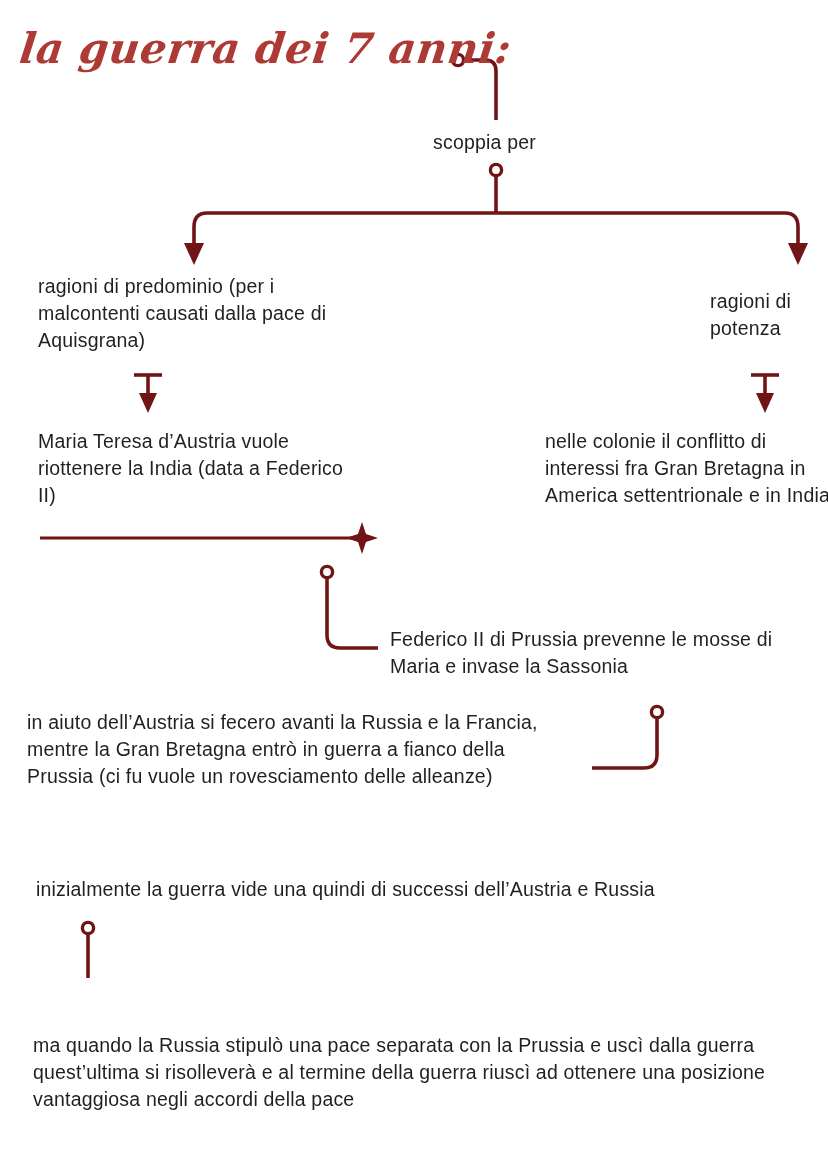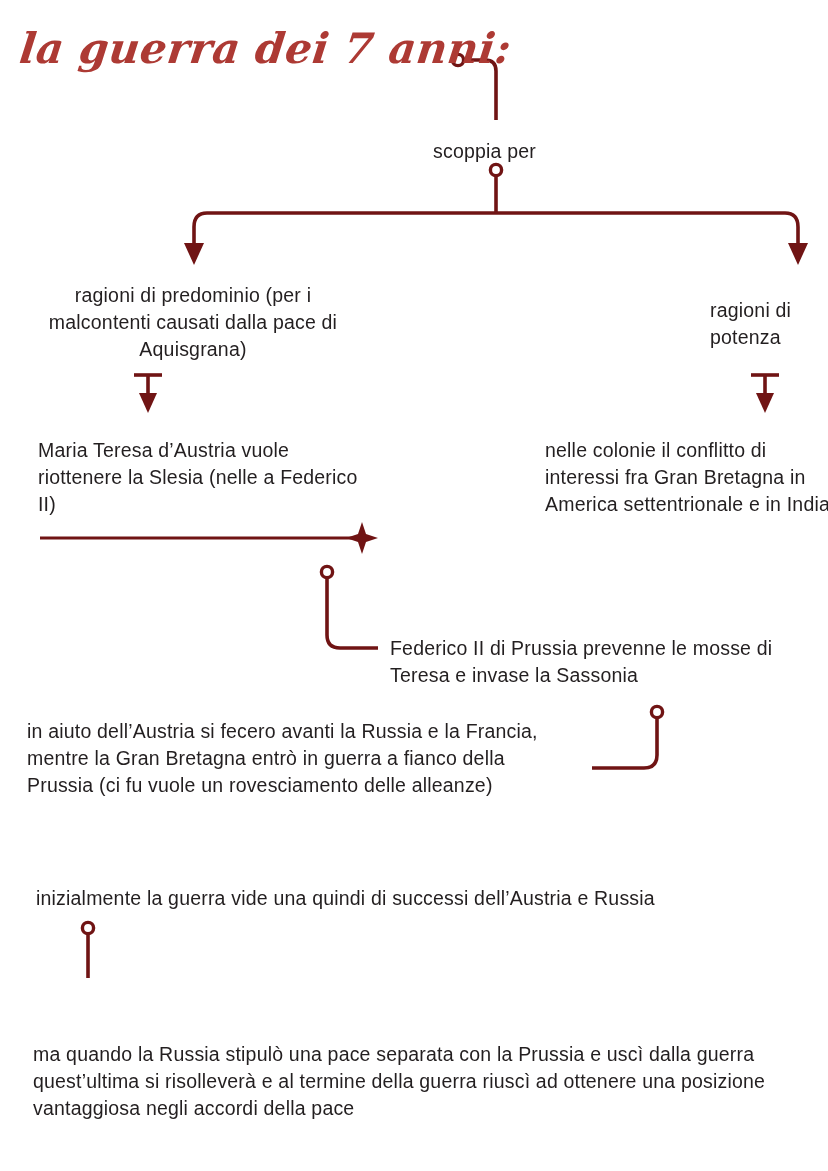--- a/index.html
+++ b/index.html
@@ -29,21 +29,20 @@
     height: 1171px;
     pointer-events: none;
   }
   .txt {
     position: absolute;
     font-size: 19.5px;
     line-height: 27px;
     color: #231f20;
     letter-spacing: 0.01em;
     white-space: pre-line;
-    margin-top: 9px;
   }
   #title {
     position: absolute;
     left: 20px;
     top: 22px;
     font-family: "DejaVu Serif", "Liberation Serif", serif;
     font-style: italic;
     font-weight: 700;
     font-size: 42px;
     line-height: 54px;
@@ -53,21 +52,20 @@
   }
   #node-scoppia {
     left: 433px;
     top: 129px;
     font-size: 19.5px;
   }
   #node-left-1 {
     left: 38px;
     top: 273px;
     width: 310px;
-    text-align: center;
   }
   #node-right-1 {
     left: 710px;
     top: 288px;
     width: 120px;
   }
   #node-left-2 {
     left: 38px;
     top: 428px;
     width: 320px;
@@ -159,20 +157,20 @@
       <circle class="ring" cx="88" cy="928" r="5.6"></circle>
       <path class="ln" d="M 88 934 L 88 978"></path>
     </g>
   </svg>
 
   <div id="title">la guerra dei 7 anni:</div>
 
   <div class="txt" id="node-scoppia">scoppia per</div>
   <div class="txt" id="node-left-1">ragioni di predominio (per i malcontenti causati dalla pace di Aquisgrana)</div>
   <div class="txt" id="node-right-1">ragioni di potenza</div>
-  <div class="txt" id="node-left-2">Maria Teresa d’Austria vuole riottenere la Slesia (nelle a Federico II)</div>
+  <div class="txt" id="node-left-2">Maria Teresa d’Austria vuole riottenere la India (data a Federico II)</div>
   <div class="txt" id="node-right-2">nelle colonie il conflitto di interessi fra Gran Bretagna in America settentrionale e in India</div>
-  <div class="txt" id="node-federico">Federico II di Prussia prevenne le mosse di Teresa e invase la Sassonia</div>
+  <div class="txt" id="node-federico">Federico II di Prussia prevenne le mosse di Maria e invase la Sassonia</div>
   <div class="txt" id="node-aiuto">in aiuto dell’Austria si fecero avanti la Russia e la Francia, mentre la Gran Bretagna entrò in guerra a fianco della Prussia (ci fu vuole un rovesciamento delle alleanze)</div>
   <div class="txt" id="node-iniziale">inizialmente la guerra vide una quindi di successi dell’Austria e Russia</div>
   <div class="txt" id="node-finale">ma quando la Russia stipulò una pace separata con la Prussia e uscì dalla guerra quest’ultima si risolleverà e al termine della guerra riuscì ad ottenere una posizione vantaggiosa negli accordi della pace</div>
 
 </div>
 
 </body></html>

